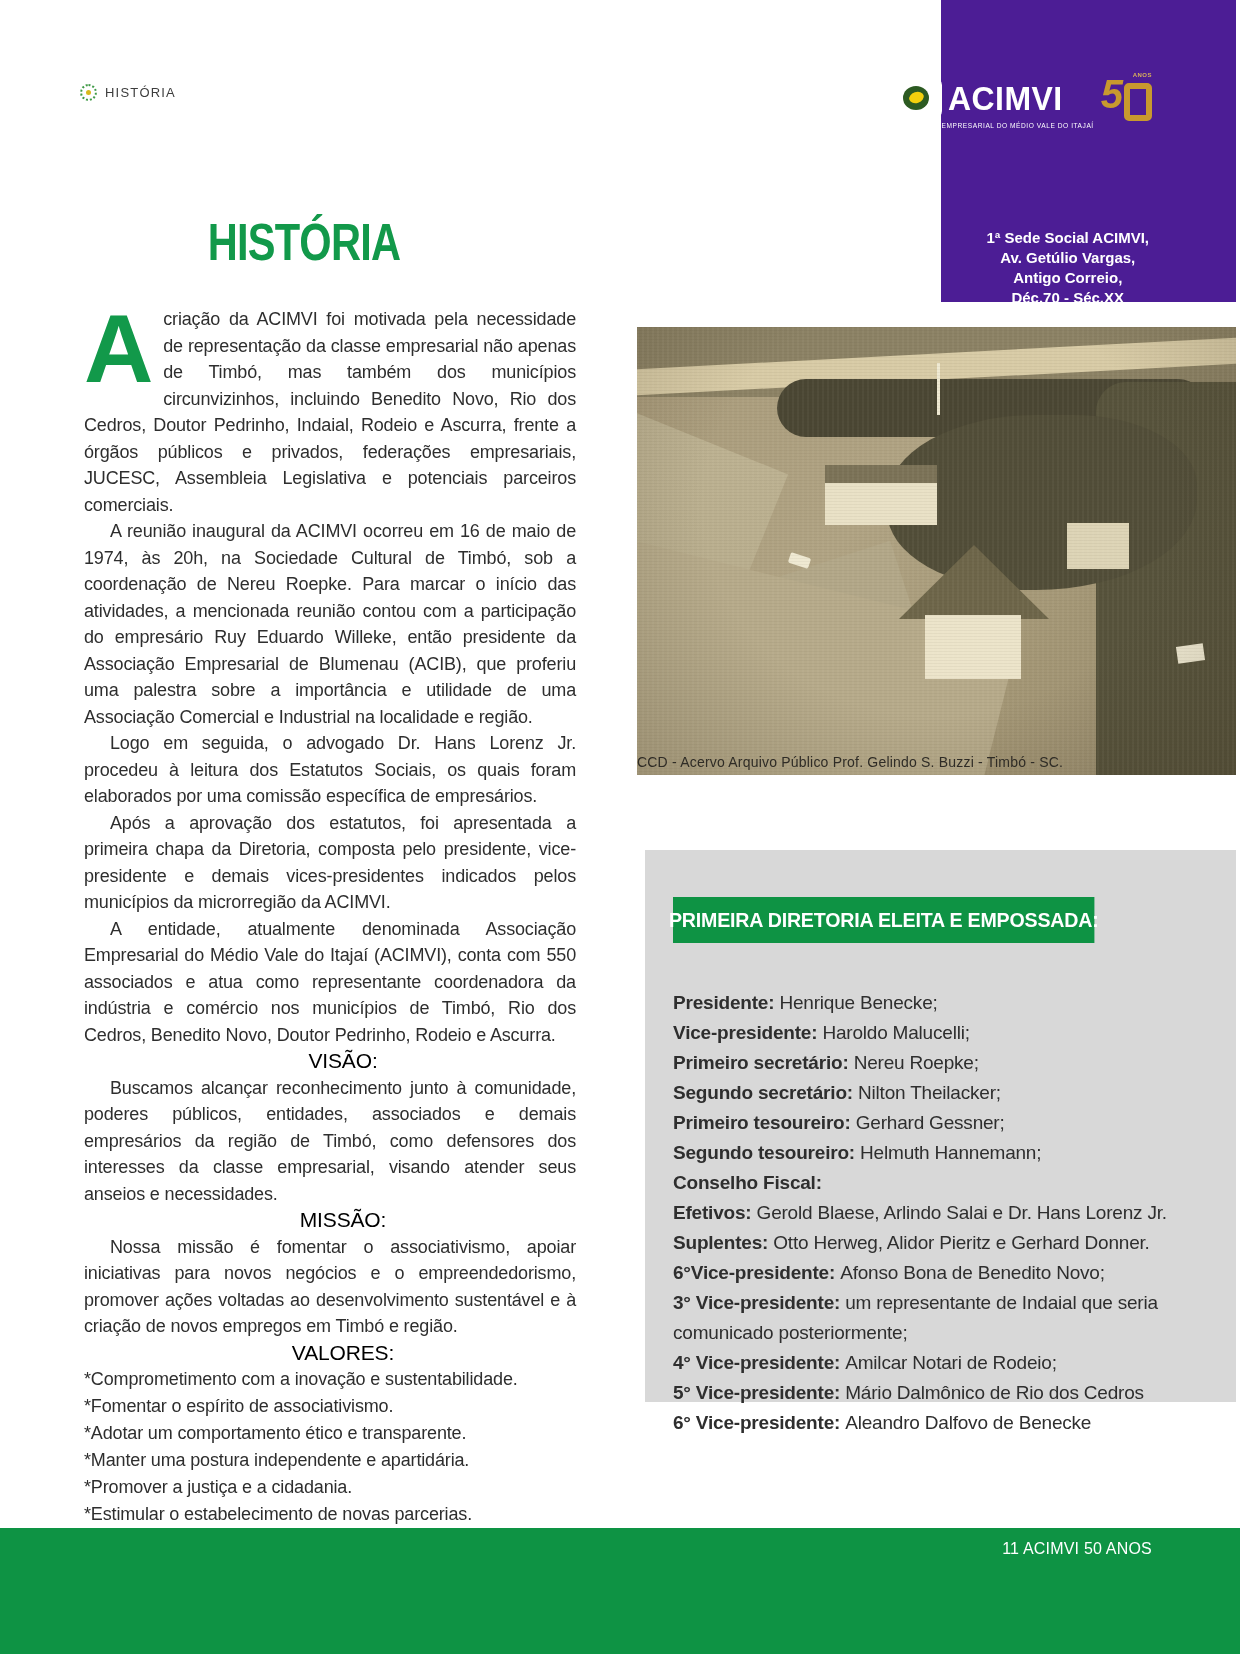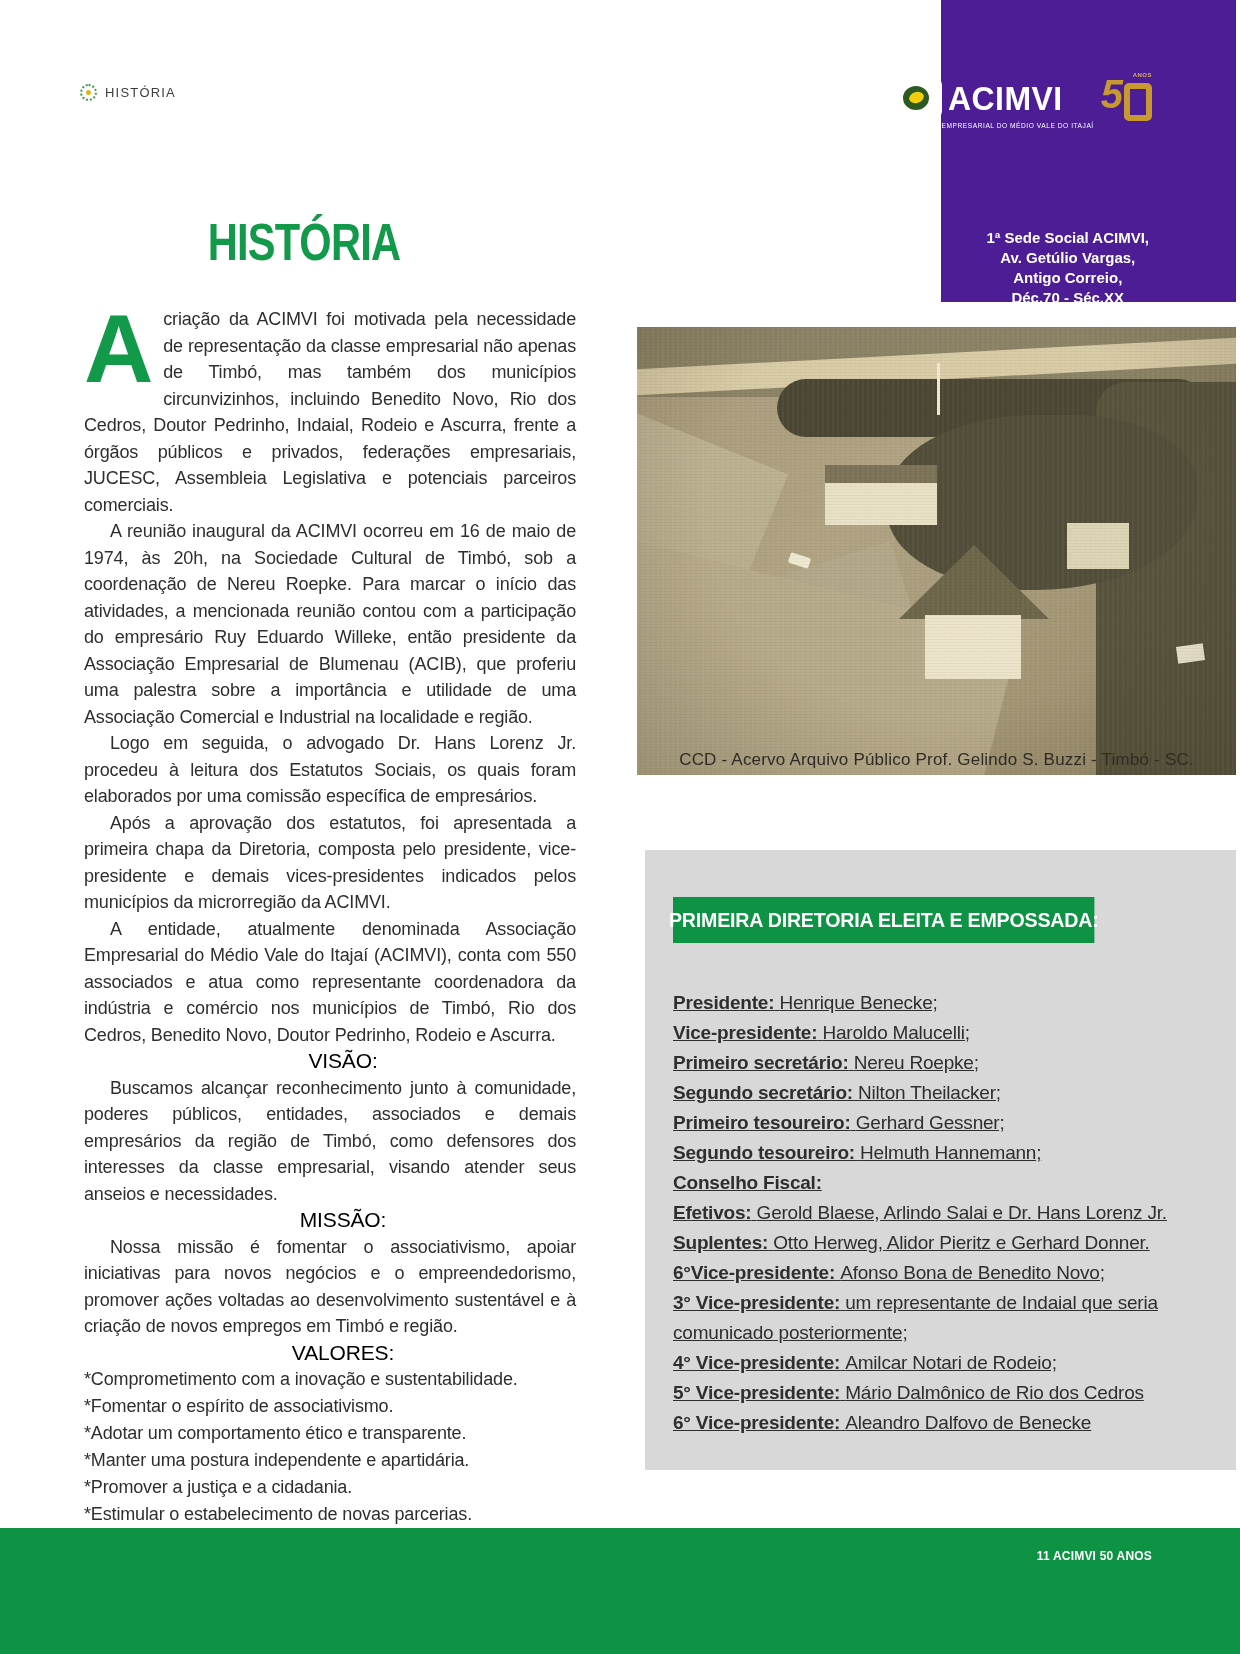--- a/index.html
+++ b/index.html
@@ -67,35 +67,35 @@
   .ph-house{left:288px;top:288px;width:96px;height:64px;background:#ece4ca;}
   .ph-bld2{left:430px;top:196px;width:62px;height:46px;background:#ddd4b6;}
   .ph-car{left:152px;top:228px;width:21px;height:11px;background:#efe9d2;border-radius:2px;transform:rotate(18deg);}
   .ph-pole{left:300px;top:36px;width:3px;height:52px;background:#efe9d2;}
   .ph-sign{left:540px;top:318px;width:27px;height:17px;background:#efe9d2;transform:rotate(-8deg);}
   .ph-grain{left:0;top:0;width:100%;height:100%;
     background:
       repeating-linear-gradient(0deg,rgba(60,50,30,.05) 0 1px,transparent 1px 3px),
       repeating-linear-gradient(90deg,rgba(255,250,230,.04) 0 2px,transparent 2px 5px),
       radial-gradient(ellipse at 50% 40%,transparent 55%,rgba(60,50,30,.22));}
-  .photo-caption{position:absolute;left:0;bottom:5px;width:100%;text-align:center;
-    font-size:17px;color:#2f2c26;letter-spacing:.2px;}
+  .photo-caption{position:absolute;left:0;bottom:5px;width:100%;
+    font-size:14px;color:#2f2c26;letter-spacing:.2px;}
 
   
-  .board{position:absolute;left:645px;top:850px;width:591px;height:620px;background:#d8d8d8;}
+  .board{position:absolute;left:645px;top:850px;width:591px;height:552px;background:#d8d8d8;}
   .board-header{margin:47px 0 0 28px;width:430px;height:46px;background:#0E9344;color:#ffffff;
     display:flex;align-items:center;justify-content:center;font-weight:bold;font-size:20px;letter-spacing:-.2px;
     transform:scaleX(.98);transform-origin:left;white-space:nowrap;}
-  .board-list{margin:45px 10px 0 28px;font-size:19px;line-height:30px;letter-spacing:-.2px;text-decoration:underline;}
+  .board-list{margin:45px 10px 0 28px;font-size:19px;line-height:30px;letter-spacing:-.2px;}
   .board-entry b{letter-spacing:-.2px;}
   .board-entry b::after{content:" ";}
 
   
   .footer{position:absolute;left:0;top:1528px;width:1240px;height:126px;background:#0E9344;}
-  .footer-text{position:absolute;right:88px;top:21px;color:#ffffff;font-weight:bold;font-size:12px;letter-spacing:.2px;}
+  .footer-text{position:absolute;right:88px;top:12px;color:#ffffff;font-weight:normal;font-size:16px;letter-spacing:.2px;}
 </style>
 </head>
 <body>
 
 <div class="eyebrow">
   <span class="globe"></span>
   <span class="eyebrow-label">HISTÓRIA</span>
 </div>
 
 <div class="banner">

